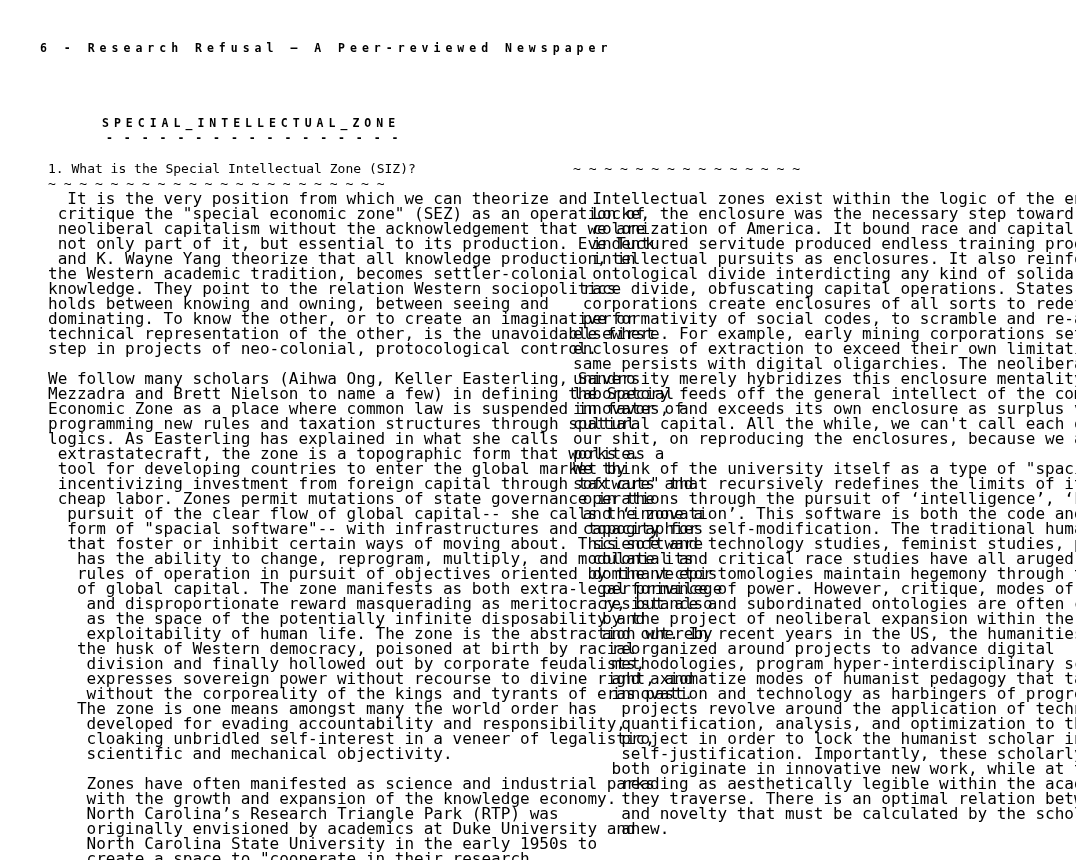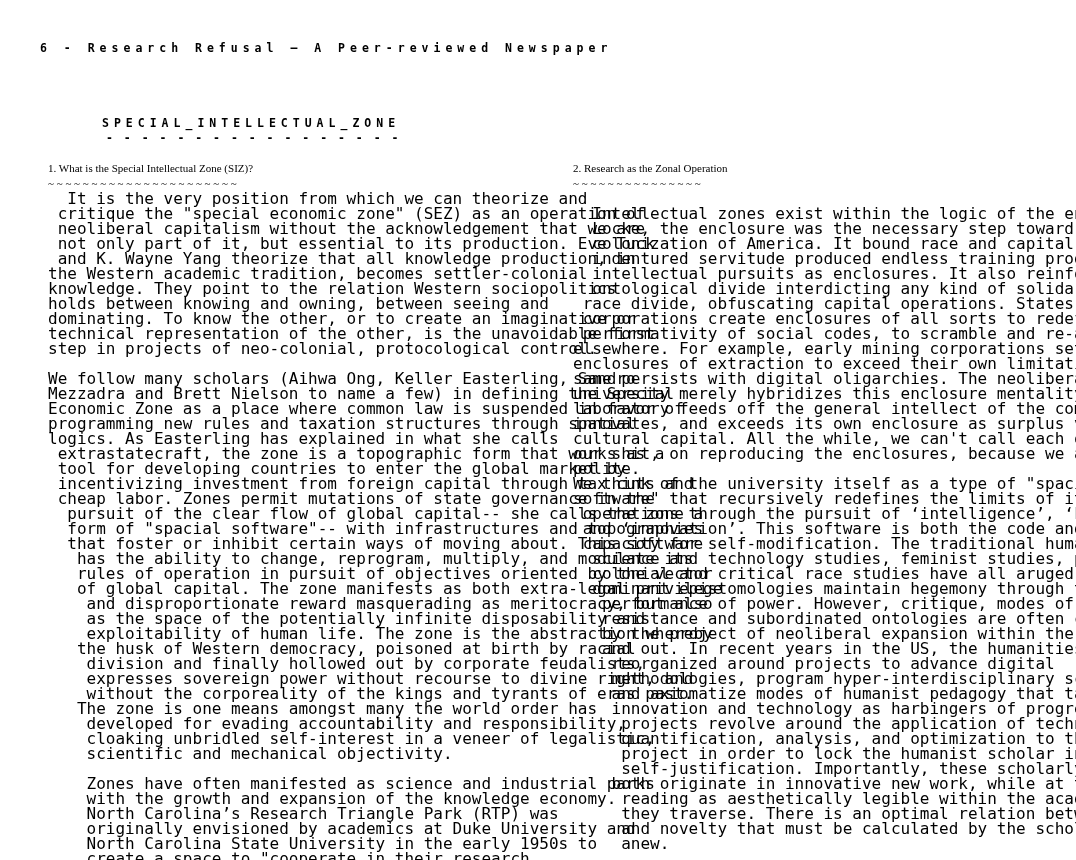--- a/index.html
+++ b/index.html
@@ -46,24 +46,23 @@
   .columns {
     position: absolute;
     left: 48px;
     top: 161px;
     display: flex;
     gap: 35px;
   }
   .col { width: 490px; }
   .section-heading,
   .section-underline {
-    font-size: 11px;
+    font-size: 13px;
     line-height: 15px;
     white-space: pre;
-    font-family: Liberation Serif, serif;
   }
   .para {
     font-family: inherit;
     font-size: 16px;
     line-height: 15px;
     white-space: pre;
     margin: 15px 0 0 0;
   }
   .para.first { margin-top: 0; }
 </style>
@@ -123,21 +122,20 @@
     scientific and mechanical objectivity.</pre>
       <pre class="para">    Zones have often manifested as science and industrial parks
     with the growth and expansion of the knowledge economy.
     North Carolina’s Research Triangle Park (RTP) was
     originally envisioned by academics at Duke University and
     North Carolina State University in the early 1950s to
     create a space to "cooperate in their research</pre>
     </div>
 
     <div class="col">
-      <div class="section-heading">2. Research as the Zonal Operation</div>
       <div class="section-underline">~ ~ ~ ~ ~ ~ ~ ~ ~ ~ ~ ~ ~ ~ ~</div>
       <pre class="para">  Intellectual zones exist within the logic of the enclosure. For
   Locke, the enclosure was the necessary step toward the
   colonization of America. It bound race and capital. Feudalism and
   indentured servitude produced endless training programs and
   intellectual pursuits as enclosures. It also reinforced the
   ontological divide interdicting any kind of solidarity across the
  race divide, obfuscating capital operations. States and
  corporations create enclosures of all sorts to redefine the
  performativity of social codes, to scramble and re-assemble them

